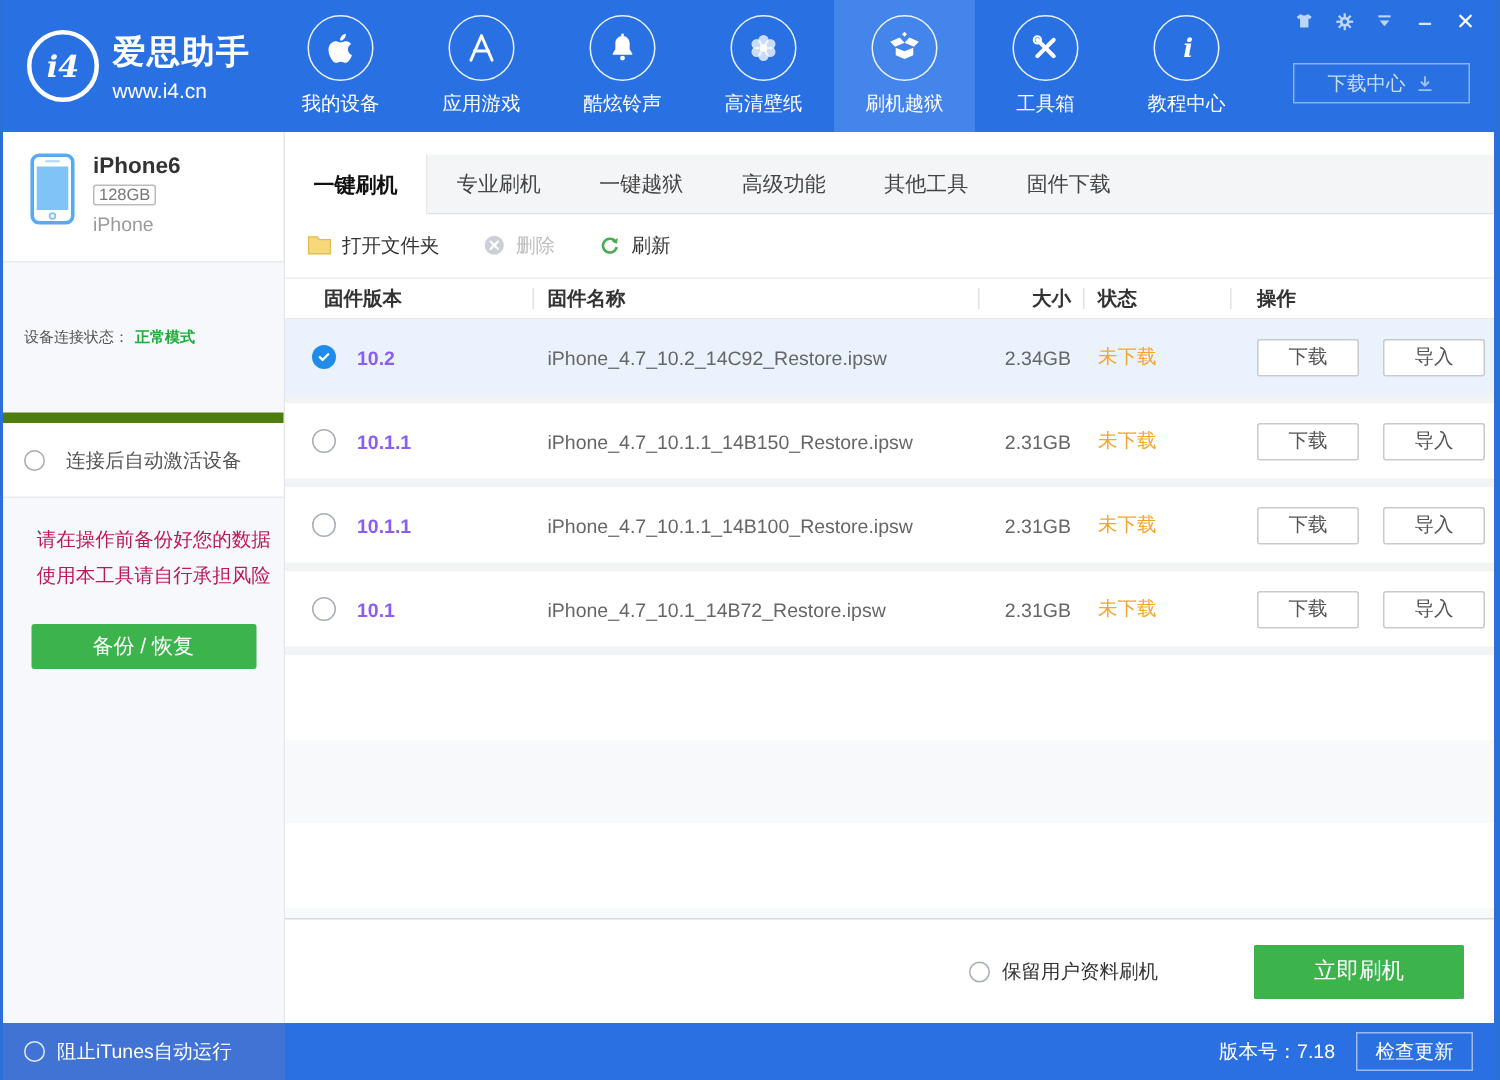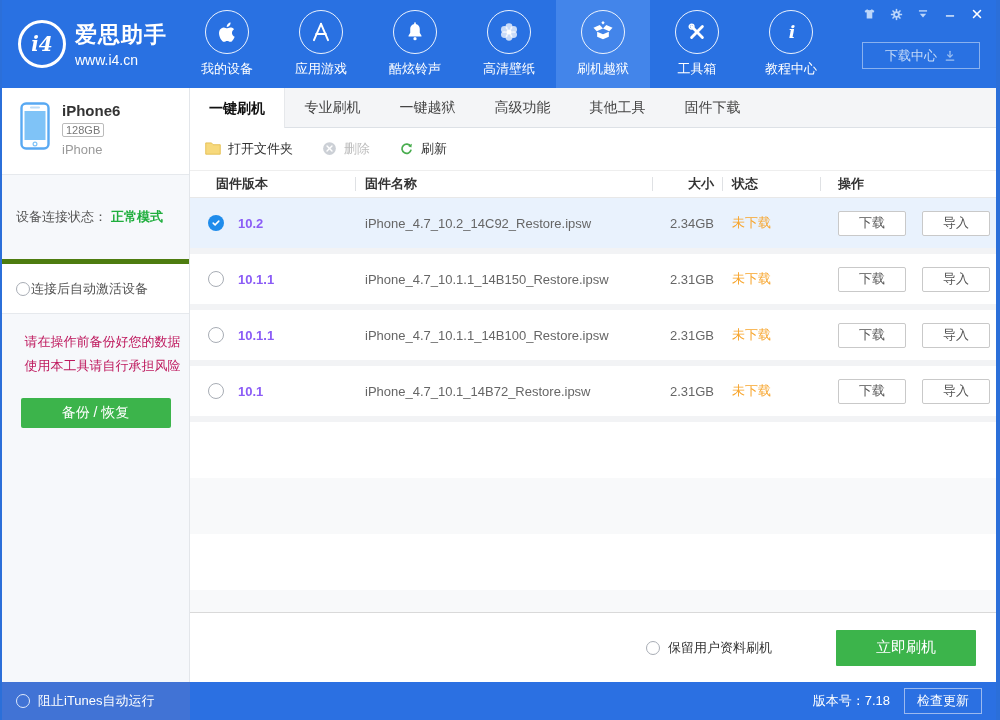--- a/index.html
+++ b/index.html
@@ -32,38 +32,38 @@
   
   .middle{ flex:1; display:flex; min-height:0; }
 
   
   .sidebar{ width:188px; flex:0 0 188px; border-right:1px solid #e3e6ea; display:flex; flex-direction:column; background:#fff; }
   .sec-device{ height:86px; padding:14px 0 0 18px; display:flex; }
   .dev-info{ margin-left:12px; }
   .dev-name{ font-size:15px; font-weight:bold; color:#333; }
   .dev-cap{ display:inline-block; font-size:11px; color:#777; border:1px solid #bbb; border-radius:2px; padding:0 3px; margin-top:4px; }
   .dev-model{ font-size:13px; color:#9a9a9a; margin-top:4px; }
-  .sec-conn{ height:90px; background:#f6f8fb; border-top:1px solid #e6e9ed; border-bottom:5px solid #4d7c0f;
-    display:flex; align-items:center; padding-left:14px; font-size:13px; color:#555; }
+  .sec-conn{ height:108px; background:#f6f8fb; border-top:1px solid #e6e9ed; border-bottom:7px solid #4d7c0f;
+    display:flex; align-items:center; padding-left:14px; font-size:10px; color:#555; }
   .conn-status{ color:#1fae3d; font-weight:bold; margin-left:4px; }
   .sec-activate{ height:50px; background:#fff; border-bottom:1px solid #e6e9ed;
-    display:flex; align-items:center; padding-left:14px; font-size:13px; color:#555; gap:1px; }
+    display:flex; align-items:center; padding-left:14px; font-size:13px; color:#555; gap:14px; }
   .sec-backup{ flex:1; background:#f6f8fb; padding-top:16px; }
   .warn-line{ font-size:13px; color:#be185d; line-height:24px; padding-left:14px;text-align:center; }
   .backup-btn{ display:block; width:150px; height:30px; margin:20px auto 0; background:#3cb44b; color:#fff;
     border:none; font-size:14px; border-radius:2px; cursor:pointer; }
 
   
   .radio{ width:14px; height:14px; border:1px solid #a8adb5; border-radius:50%; background:#fff; flex:0 0 14px; }
   .radio.light{ border-color:#dfe9fb; background:transparent; }
   .radio-checked{ width:16px; height:16px; border-radius:50%; background:#1f8ceb;
     display:flex; align-items:center; justify-content:center; flex:0 0 16px; }
 
   
-  .main{ flex:1; display:flex; flex-direction:column; min-width:0; }
+  .main{ flex:1; display:flex; flex-direction:column; min-width:0;margin-top:15px; }
   .tabs{ height:40px; flex:0 0 40px; background:#f4f5f7; border-bottom:1px solid #dde1e6; display:flex; }
   .tab{ width:95px; display:flex; align-items:center; justify-content:center; font-size:14px; color:#444; cursor:pointer; }
   .tab.active{ background:#fff; color:#111; font-weight:bold; border-right:1px solid #e6e8eb;
     height:41px; margin-bottom:-1px; }
   .toolbar{ height:42px; flex:0 0 42px; background:#fff; display:flex; align-items:center; padding-left:14px; gap:28px; }
   .tool{ display:flex; gap:6px; font-size:13px; color:#333; cursor:pointer; }
   .tool.disabled{ color:#bdbdbd; cursor:default; }
 
   .theader{ height:28px; flex:0 0 28px; background:#fff; border-top:1px solid #eee; border-bottom:1px solid #e8e8e8;
     display:flex; align-items:center; font-size:13px; color:#333; font-weight:bold; }

